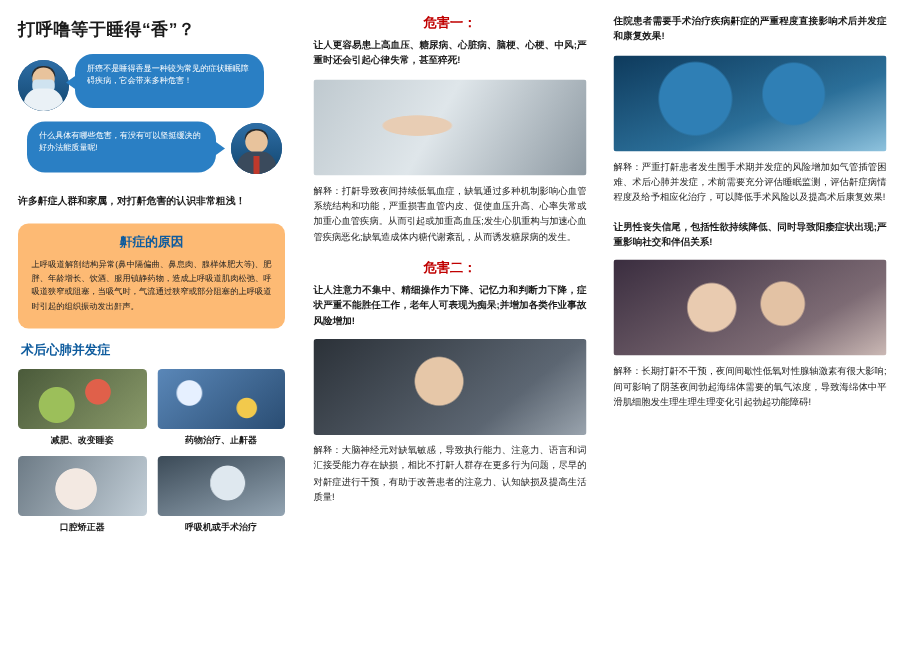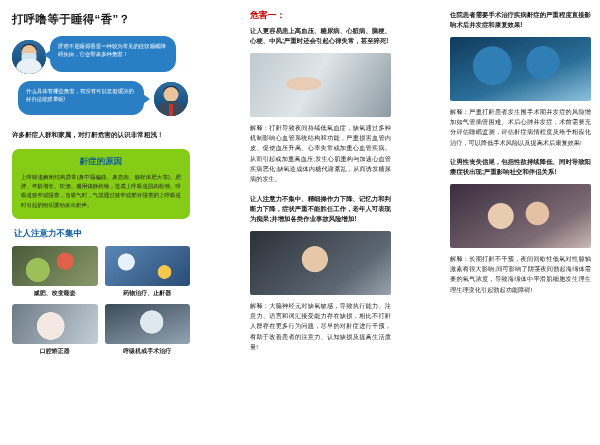--- a/index.html
+++ b/index.html
@@ -1,15 +1,15 @@
 <!DOCTYPE html>
 <html><head>
 <meta charset="utf-8">
 <style>
-  * { box-sizing: border-box; gap: 41px; }
+  * { box-sizing: border-box; }
   html, body {
     margin: 0; padding: 0;
     width: 600px; height: 445px;
     background: #ffffff;
     font-family: "Liberation Sans", sans-serif;
   }
   .page {
     position: relative;
     width: 600px; height: 445px;
     background: #ffffff;
@@ -112,21 +112,21 @@
 
   .c1-para {
     font-size: 6.6px;
     line-height: 1.6;
     color: #1b1b1b;
     font-weight: bold;
     margin: 8px 2px 8px 2px;
   }
 
   .blue-panel {
-    background: #84cc16;
+    background: #fdba74;
     border-radius: 7px;
     padding: 7px 9px 9px 9px;
     margin: 0 2px 9px 2px;
   }
   .panel-head {
     text-align: center;
     color: #0f5c9e;
     font-weight: bold;
     font-size: 8.5px;
     margin-bottom: 5px;
@@ -190,20 +190,21 @@
   
   .col2, .col3 {
     width: 200px;
     padding: 10px 9px 6px 9px;
   }
   .art-head {
     color: #c00000;
     font-weight: bold;
     font-size: 8.8px;
     margin-bottom: 4px;
+    text-align: center;
   }
   .art-lead {
     font-size: 6.4px;
     line-height: 1.62;
     color: #1b1b1b;
     font-weight: bold;
     text-align: justify;
     margin-bottom: 6px;
   }
   .art-photo {
@@ -274,21 +275,21 @@
       </div>
     </div>
 
     <div class="c1-para">许多鼾症人群和家属，对打鼾危害的认识非常粗浅！</div>
 
     <div class="blue-panel">
       <div class="panel-head">鼾症的原因</div>
       <div class="panel-body">上呼吸道解剖结构异常(鼻中隔偏曲、鼻息肉、腺样体肥大等)、肥胖、年龄增长、饮酒、服用镇静药物，造成上呼吸道肌肉松弛、呼吸道狭窄或阻塞，当吸气时，气流通过狭窄或部分阻塞的上呼吸道时引起的组织振动发出鼾声。</div>
     </div>
 
-    <div class="sec-head">让人注意力不集中</div>
+    <div class="sec-head">术后心肺并发症</div>
 
     <div class="treat-grid">
       <div class="treat-cell">
         <div class="treat-img img-diet"></div>
         <div class="treat-cap">减肥、改变睡姿</div>
       </div>
       <div class="treat-cell">
         <div class="treat-img img-drug"></div>
         <div class="treat-cap">药物治疗、止鼾器</div>
       </div>
@@ -303,20 +304,21 @@
     </div>
   </div>
 
   <div class="col2">
 
     <div class="art-head">危害一：</div>
     <div class="art-lead">让人更容易患上高血压、糖尿病、心脏病、脑梗、心梗、中风;严重时还会引起心律失常，甚至猝死!</div>
     <div class="art-photo ph-sleep-old"></div>
     <div class="art-body">解释：打鼾导致夜间持续低氧血症，缺氧通过多种机制影响心血管系统结构和功能，严重损害血管内皮、促使血压升高、心率失常或加重心血管疾病。从而引起或加重高血压;发生心肌重构与加速心血管疾病恶化;缺氧造成体内糖代谢紊乱，从而诱发糖尿病的发生。</div>
 
+    <div class="art-head">危害二：</div>
     <div class="art-lead">让人注意力不集中、精细操作力下降、记忆力和判断力下降，症状严重不能胜任工作，老年人可表现为痴呆;并增加各类作业事故风险增加!</div>
     <div class="art-photo ph-tired"></div>
     <div class="art-body">解释：大脑神经元对缺氧敏感，导致执行能力、注意力、语言和词汇接受能力存在缺损，相比不打鼾人群存在更多行为问题，尽早的对鼾症进行干预，有助于改善患者的注意力、认知缺损及提高生活质量!</div>
   </div>
 
   <div class="col3">
 
     <div class="art-lead">住院患者需要手术治疗疾病鼾症的严重程度直接影响术后并发症和康复效果!</div>
     <div class="art-photo ph-surgery"></div>
     <div class="art-body">解释：严重打鼾患者发生围手术期并发症的风险增加如气管插管困难、术后心肺并发症，术前需要充分评估睡眠监测，评估鼾症病情程度及给予相应化治疗，可以降低手术风险以及提高术后康复效果!</div>

